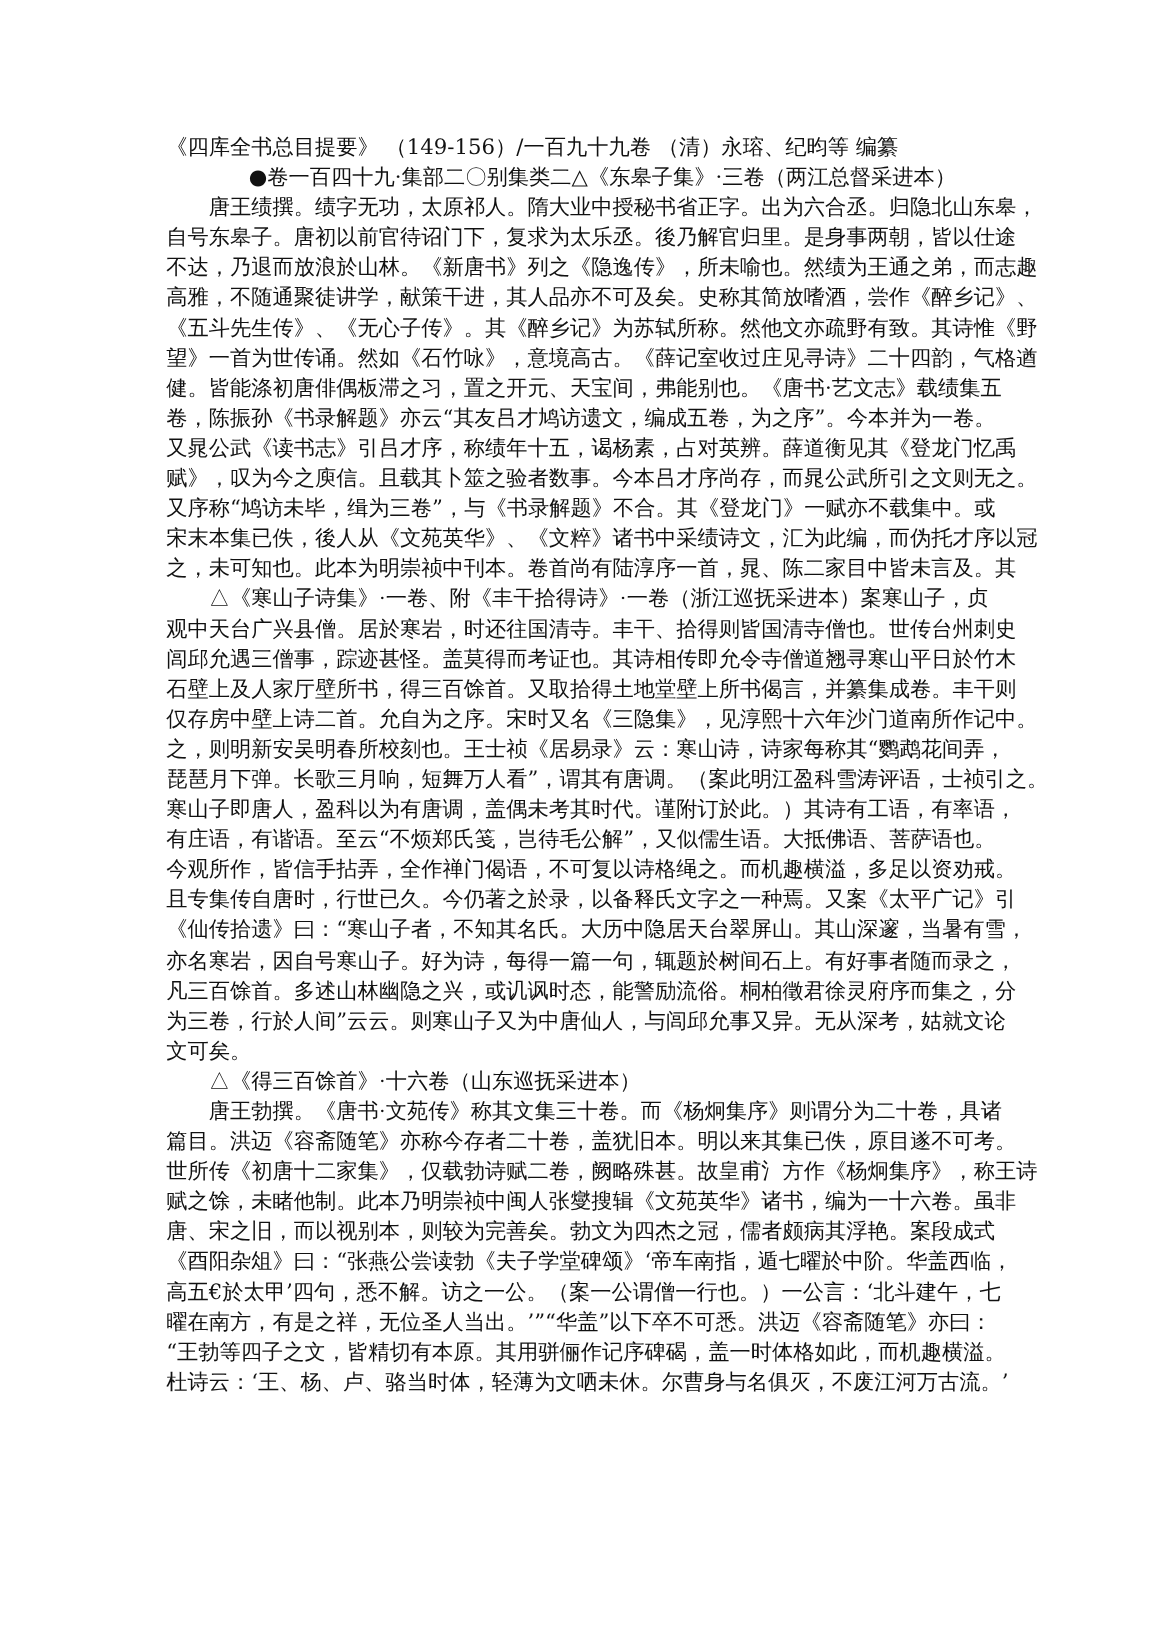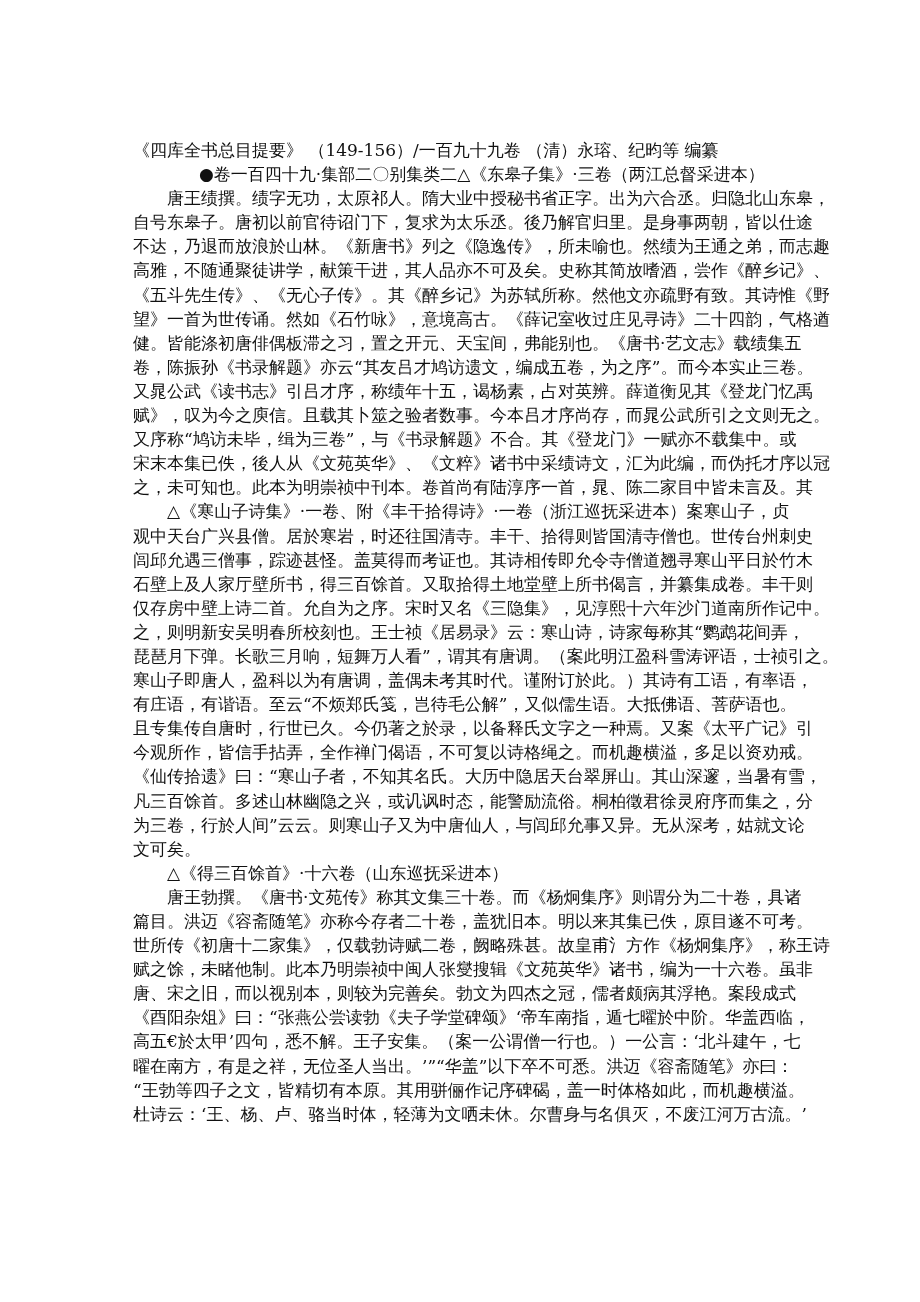--- a/index.html
+++ b/index.html
@@ -1,67 +1,68 @@
 <!DOCTYPE html>
 <html><head>
 <meta charset="utf-8">
 <style>
   html, body { margin: 0; padding: 0; background: #ffffff; }
   body { width: 920px; height: 1302px; position: relative; overflow: hidden; }
   .page {
     position: absolute; left: 133px; top: 106px; width: 656px;
     font-family: "DejaVu Serif", "Liberation Serif", serif;
-    font-size: 17px; line-height: 24.1px; color: #111111; margin-top: 32px;
+    font-size: 17px; line-height: 24.1px; color: #111111;
   }
   .line { white-space: nowrap; height: 24.1px; overflow: visible; text-align: justify; text-align-last: justify; }
   .line.last { text-align-last: left; }
   .header { text-align-last: left; }
   .indent1 { padding-left: 66px; }
-  .indent { padding-left: 34px; }
+  .indent { padding-left: 34px; font-family: Liberation Serif, serif; }
 </style>
 </head>
 <body>
 
 <div class="page">
   <div class="line header">《四库全书总目提要》 （149-156）/一百九十九卷 （清）永瑢、纪昀等 编纂</div>
   <div class="line header indent1">●卷一百四十九·集部二〇别集类二△《东皋子集》·三卷（两江总督采进本）</div>
   <div id="body-lines">
       <div class="line indent">唐王绩撰。绩字无功，太原祁人。隋大业中授秘书省正字。出为六合丞。归隐北山东皋，</div>
       <div class="line">自号东皋子。唐初以前官待诏门下，复求为太乐丞。後乃解官归里。是身事两朝，皆以仕途</div>
       <div class="line">不达，乃退而放浪於山林。《新唐书》列之《隐逸传》，所未喻也。然绩为王通之弟，而志趣</div>
       <div class="line">高雅，不随通聚徒讲学，献策干进，其人品亦不可及矣。史称其简放嗜酒，尝作《醉乡记》、</div>
       <div class="line">《五斗先生传》、《无心子传》。其《醉乡记》为苏轼所称。然他文亦疏野有致。其诗惟《野</div>
       <div class="line">望》一首为世传诵。然如《石竹咏》，意境高古。《薛记室收过庄见寻诗》二十四韵，气格遒</div>
       <div class="line">健。皆能涤初唐俳偶板滞之习，置之开元、天宝间，弗能别也。《唐书·艺文志》载绩集五</div>
-      <div class="line">卷，陈振孙《书录解题》亦云“其友吕才鸠访遗文，编成五卷，为之序”。而今本实止三卷。</div>
+      <div class="line">卷，陈振孙《书录解题》亦云“其友吕才鸠访遗文，编成五卷，为之序”。今本并为一卷。</div>
       <div class="line">又晁公武《读书志》引吕才序，称绩年十五，谒杨素，占对英辨。薛道衡见其《登龙门忆禹</div>
       <div class="line">赋》，叹为今之庾信。且载其卜筮之验者数事。今本吕才序尚存，而晁公武所引之文则无之。</div>
       <div class="line">又序称“鸠访未毕，缉为三卷”，与《书录解题》不合。其《登龙门》一赋亦不载集中。或</div>
       <div class="line">宋末本集已佚，後人从《文苑英华》、《文粹》诸书中采绩诗文，汇为此编，而伪托才序以冠</div>
       <div class="line">之，未可知也。此本为明崇祯中刊本。卷首尚有陆淳序一首，晁、陈二家目中皆未言及。其</div>
       <div class="line indent">△《寒山子诗集》·一卷、附《丰干拾得诗》·一卷（浙江巡抚采进本）案寒山子，贞</div>
       <div class="line">观中天台广兴县僧。居於寒岩，时还往国清寺。丰干、拾得则皆国清寺僧也。世传台州刺史</div>
       <div class="line">闾邱允遇三僧事，踪迹甚怪。盖莫得而考证也。其诗相传即允令寺僧道翘寻寒山平日於竹木</div>
       <div class="line">石壁上及人家厅壁所书，得三百馀首。又取拾得土地堂壁上所书偈言，并纂集成卷。丰干则</div>
       <div class="line">仅存房中壁上诗二首。允自为之序。宋时又名《三隐集》，见淳熙十六年沙门道南所作记中。</div>
       <div class="line">之，则明新安吴明春所校刻也。王士祯《居易录》云：寒山诗，诗家每称其“鹦鹉花间弄，</div>
       <div class="line">琵琶月下弹。长歌三月响，短舞万人看”，谓其有唐调。（案此明江盈科雪涛评语，士祯引之。</div>
       <div class="line">寒山子即唐人，盈科以为有唐调，盖偶未考其时代。谨附订於此。）其诗有工语，有率语，</div>
       <div class="line">有庄语，有谐语。至云“不烦郑氏笺，岂待毛公解”，又似儒生语。大抵佛语、菩萨语也。</div>
+      <div class="line">今观所作，皆信手拈弄，全作禅门偈语，不可复以诗格绳之。而机趣横溢，多足以资劝戒。</div>
       <div class="line">且专集传自唐时，行世已久。今仍著之於录，以备释氏文字之一种焉。又案《太平广记》引</div>
-      <div class="line">今观所作，皆信手拈弄，全作禅门偈语，不可复以诗格绳之。而机趣横溢，多足以资劝戒。</div>
       <div class="line">《仙传拾遗》曰：“寒山子者，不知其名氏。大历中隐居天台翠屏山。其山深邃，当暑有雪，</div>
+      <div class="line">亦名寒岩，因自号寒山子。好为诗，每得一篇一句，辄题於树间石上。有好事者随而录之，</div>
       <div class="line">凡三百馀首。多述山林幽隐之兴，或讥讽时态，能警励流俗。桐柏徵君徐灵府序而集之，分</div>
       <div class="line">为三卷，行於人间”云云。则寒山子又为中唐仙人，与闾邱允事又异。无从深考，姑就文论</div>
       <div class="line last">文可矣。</div>
       <div class="line indent last">△《得三百馀首》·十六卷（山东巡抚采进本）</div>
       <div class="line indent">唐王勃撰。《唐书·文苑传》称其文集三十卷。而《杨炯集序》则谓分为二十卷，具诸</div>
       <div class="line">篇目。洪迈《容斋随笔》亦称今存者二十卷，盖犹旧本。明以来其集已佚，原目遂不可考。</div>
       <div class="line">世所传《初唐十二家集》，仅载勃诗赋二卷，阙略殊甚。故皇甫氵方作《杨炯集序》，称王诗</div>
       <div class="line">赋之馀，未睹他制。此本乃明崇祯中闽人张燮搜辑《文苑英华》诸书，编为一十六卷。虽非</div>
       <div class="line">唐、宋之旧，而以视别本，则较为完善矣。勃文为四杰之冠，儒者颇病其浮艳。案段成式</div>
       <div class="line">《酉阳杂俎》曰：“张燕公尝读勃《夫子学堂碑颂》‘帝车南指，遁七曜於中阶。华盖西临，</div>
-      <div class="line">高五€於太甲’四句，悉不解。王子安集。（案一公谓僧一行也。）一公言：‘北斗建午，七</div>
+      <div class="line">高五€於太甲’四句，悉不解。访之一公。（案一公谓僧一行也。）一公言：‘北斗建午，七</div>
       <div class="line">曜在南方，有是之祥，无位圣人当出。’”“华盖”以下卒不可悉。洪迈《容斋随笔》亦曰：</div>
       <div class="line">“王勃等四子之文，皆精切有本原。其用骈俪作记序碑碣，盖一时体格如此，而机趣横溢。</div>
       <div class="line">杜诗云：‘王、杨、卢、骆当时体，轻薄为文哂未休。尔曹身与名俱灭，不废江河万古流。’</div>
     </div>
 </div>
 
 </body></html>

